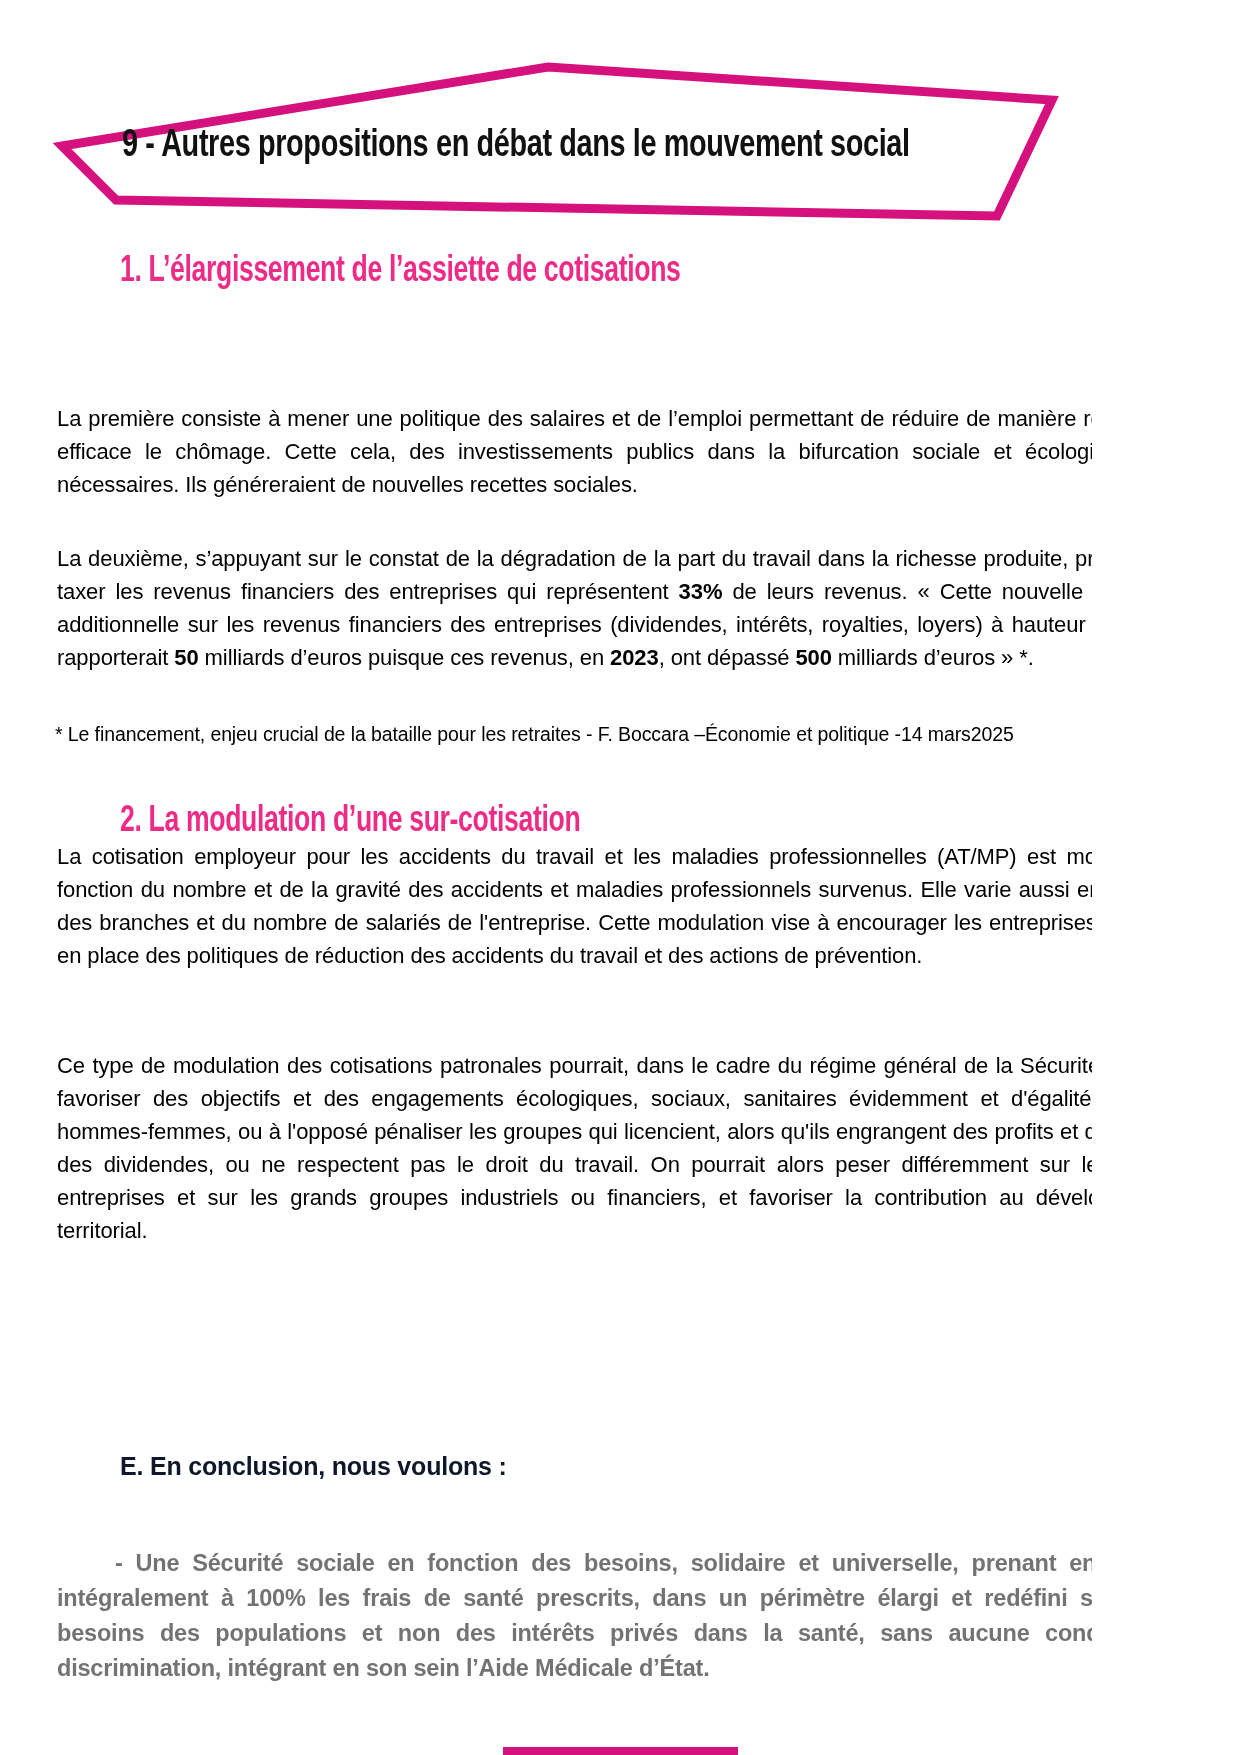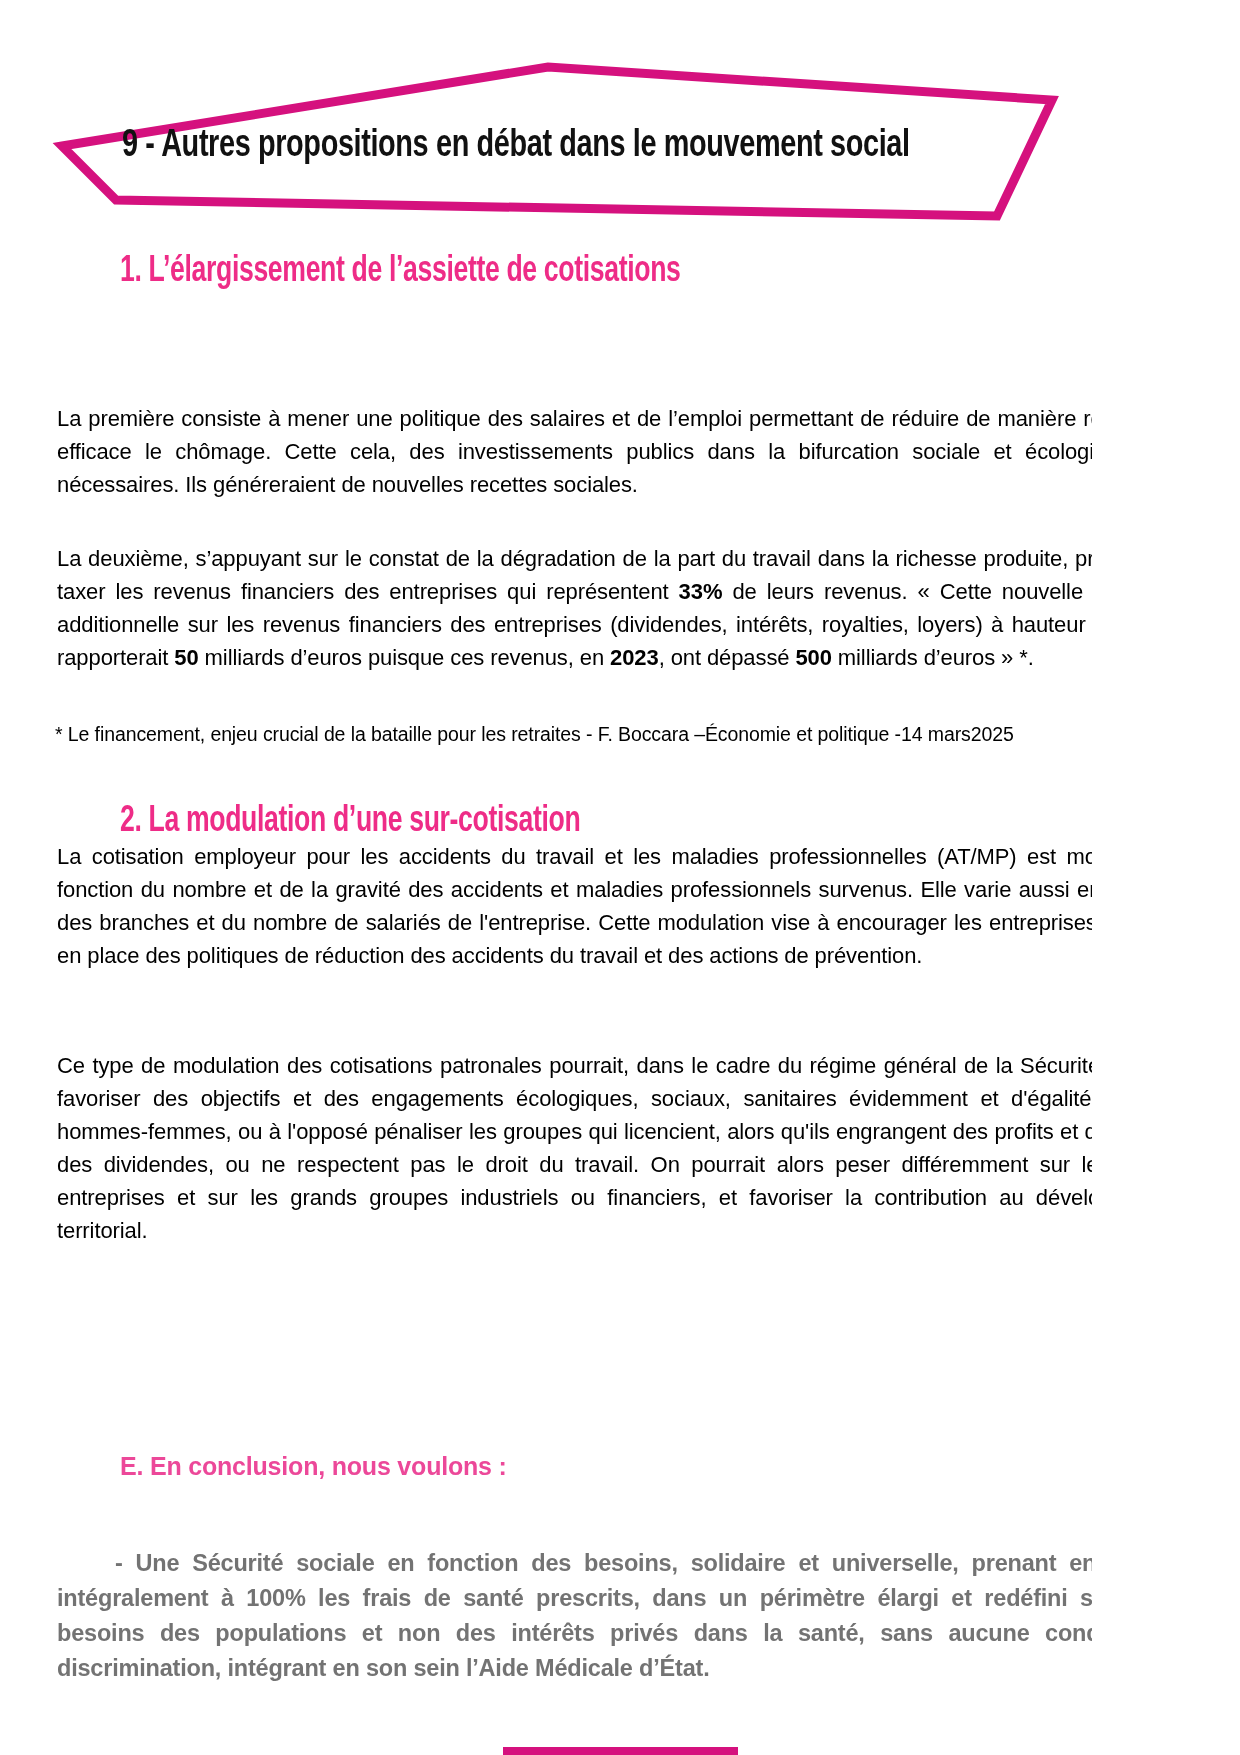--- a/index.html
+++ b/index.html
@@ -51,21 +51,21 @@
     position:absolute; left:55px; top:722px; width:1130px;
     margin:0;
     font-size:19.5px; line-height:24px;
     text-align:left; letter-spacing:-0.1px;
   }
   
   .conclusion-heading {
     position:absolute; left:120px; top:1452px;
     margin:0;
     font-size:25px; font-weight:700;
-    color:#ec4899; letter-spacing:-0.2px;
+    color:#0f172a; letter-spacing:-0.2px;
   }
   .conclusion-body {
     position:absolute; left:57px; top:1546px; width:1128px;
     margin:0;
     font-size:23.5px; line-height:35px; font-weight:700;
     color:#737373;
     text-align:justify; text-indent:58px; letter-spacing:-0.2px;
   }
   
   .footer-strip {

